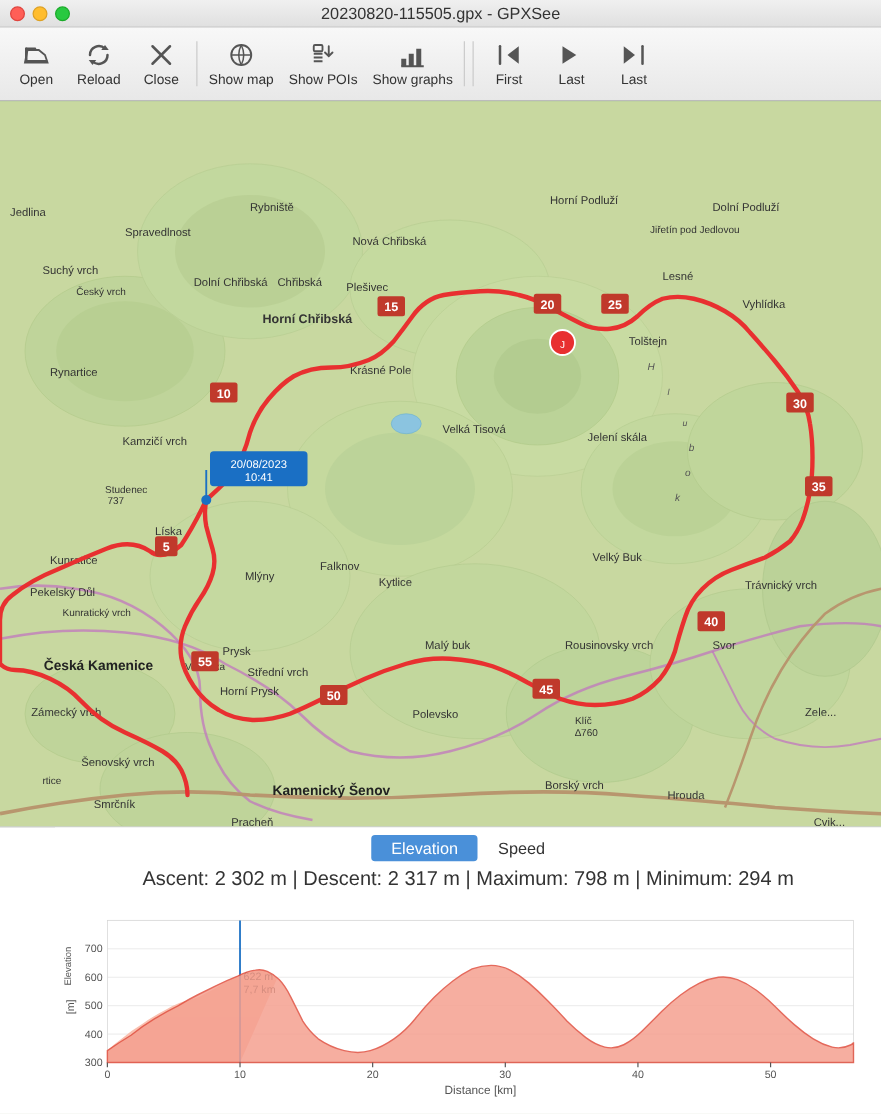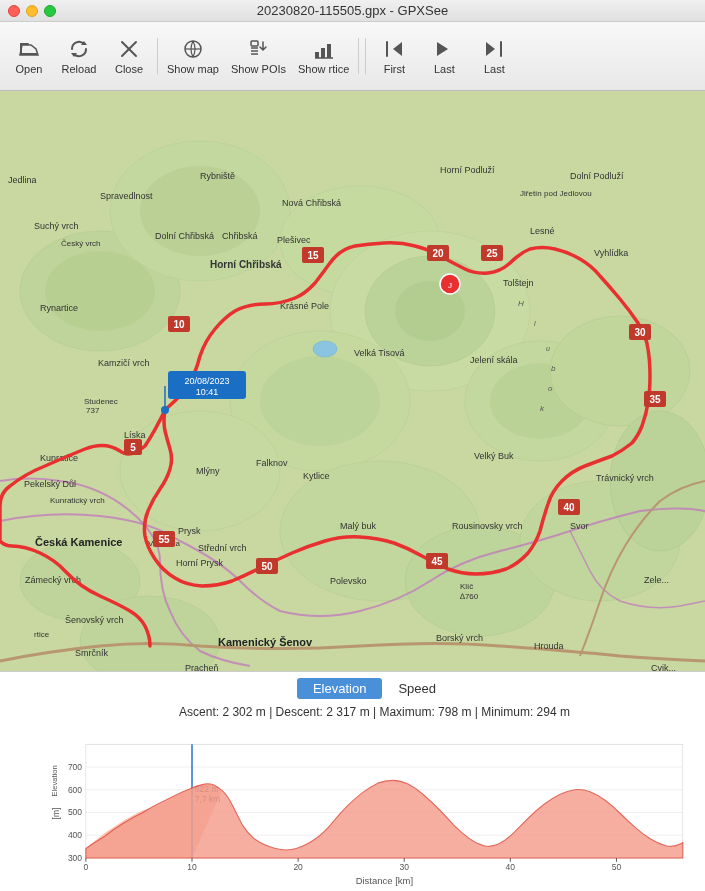--- a/index.html
+++ b/index.html
@@ -25,21 +25,21 @@
       gap: 6px;
       align-items: center;
     }
     .tl { width: 12px; height: 12px; border-radius: 50%; display: inline-block; }
     .tl-close { background: #ff5f57; border: 1px solid #e0443e; }
     .tl-min { background: #ffbd2e; border: 1px solid #dea123; }
     .tl-max { background: #28c940; border: 1px solid #1aab29; }
 
     
     #toolbar {
-      height: 69px;
+      height: 59px;
       background: linear-gradient(to bottom, #f8f8f8, #e8e8e8);
       border-bottom: 1px solid #bbb;
       display: flex;
       align-items: center;
       padding: 0 4px;
     }
     .tb-btn {
       display: flex;
       flex-direction: column;
       align-items: center;
@@ -112,21 +112,21 @@
       color: #333;
     }
     .tab.active {
       background: #4a90d9;
       color: white;
     }
 
     
     #stats-line {
       text-align: center;
-      font-size: 12px;
+      font-size: 16px;
       color: #333;
       padding: 2px 0 2px;
     }
 
     
     #chart-area {
       flex: 1;
       position: relative;
       padding: 4px 8px 4px 4px;
     }
@@ -212,21 +212,21 @@
 
   <div class="tb-btn">
     <div class="tb-icon">
       <svg width="22" height="22" viewBox="0 0 22 22">
         <rect x="2" y="14" width="4" height="6" fill="#555"></rect>
         <rect x="8" y="10" width="4" height="10" fill="#555"></rect>
         <rect x="14" y="6" width="4" height="14" fill="#555"></rect>
         <line x1="2" y1="20" x2="20" y2="20" stroke="#555" stroke-width="1.5"></line>
       </svg>
     </div>
-    <span>Show rtice</span>
+    <span>Show graphs</span>
   </div>
 
   <div class="tb-separator"></div>
 
 
   <div class="tb-separator"></div>
 
   <div class="tb-btn">
     <div class="tb-icon">
       <svg width="22" height="22" viewBox="0 0 22 22">

